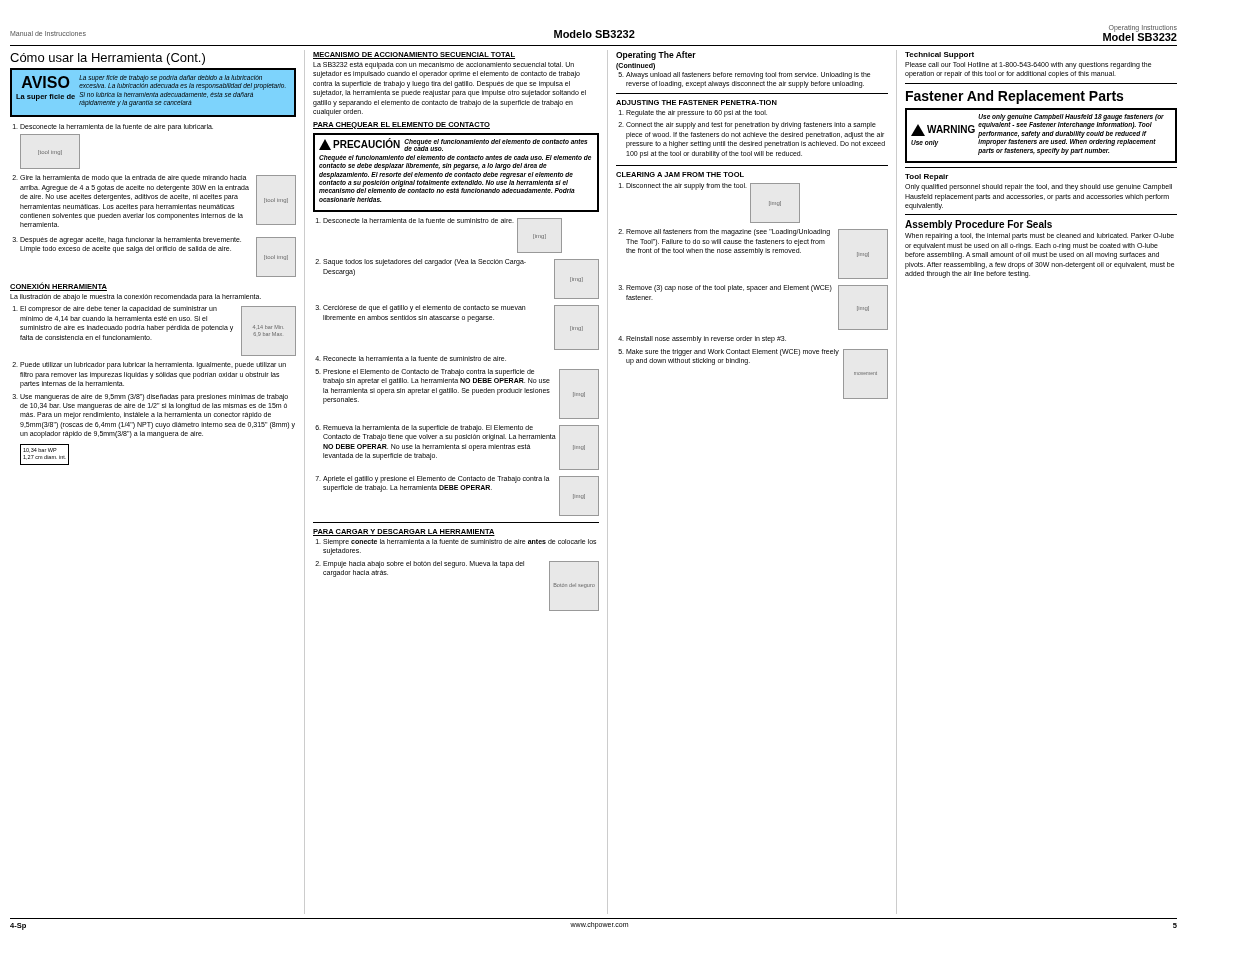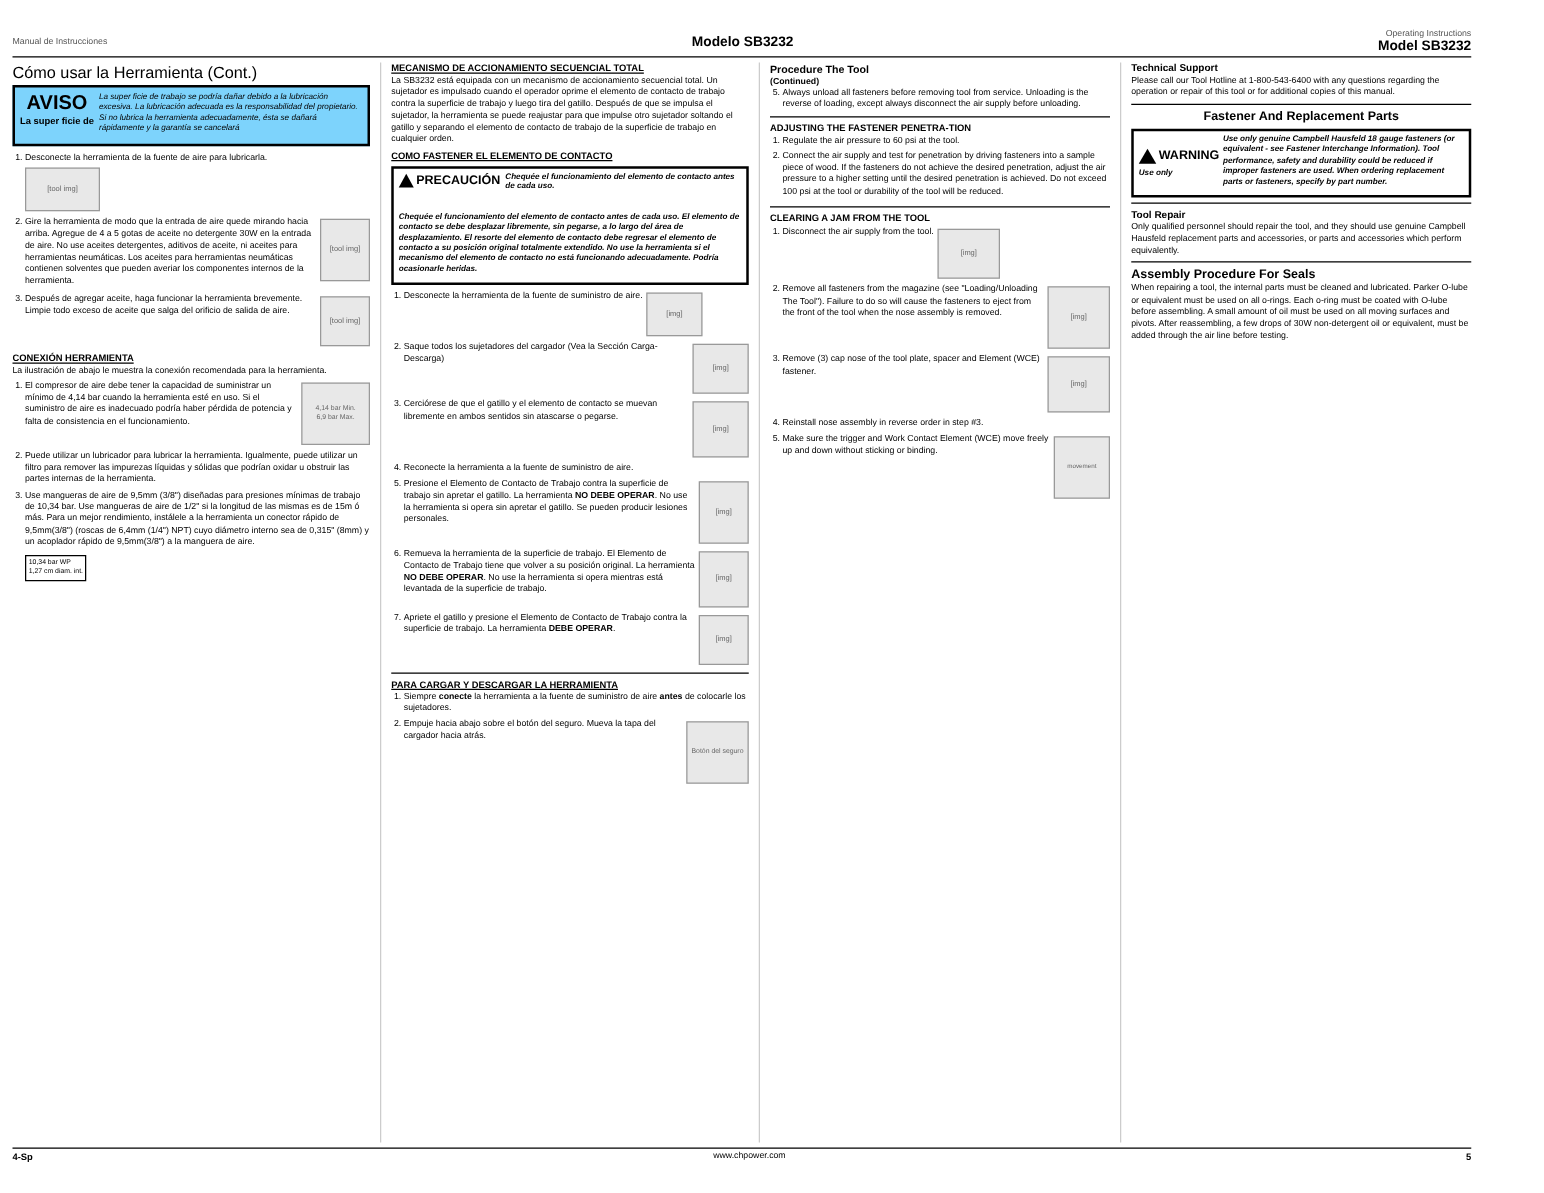--- a/index.html
+++ b/index.html
@@ -233,25 +233,25 @@
             </div>
           </div>
         </li>
       </ol>
     </div>
 
     <div class="mid-col">
       <h4>MECANISMO DE ACCIONAMIENTO SECUENCIAL TOTAL</h4>
       <p>La SB3232 está equipada con un mecanismo de accionamiento secuencial total. Un sujetador es impulsado cuando el operador oprime el elemento de contacto de trabajo contra la superficie de trabajo y luego tira del gatillo. Después de que se impulsa el sujetador, la herramienta se puede reajustar para que impulse otro sujetador soltando el gatillo y separando el elemento de contacto de trabajo de la superficie de trabajo en cualquier orden.</p>
 
-      <h4>COMO FASTENER EL ELEMENTO DE CONTACTO</h4>
+      <h4>PARA CHEQUEAR EL ELEMENTO DE CONTACTO</h4>
 
       <div class="precaucion-box">
         <div style="display:flex; flex-direction:column; flex:1;">
-          <div style="display:flex; gap:4px; margin-bottom:18px;">
+          <div style="display:flex; gap:4px; margin-bottom:2px;">
             <span style="display:inline-flex;align-items:center;gap:2px;">
               <span style="display:inline-block;width:0;height:0;border-left:6px solid transparent;border-right:6px solid transparent;border-bottom:11px solid #000;position:relative;"></span>
               <span style="font-size:10px;font-weight:bold;">PRECAUCIÓN</span>
             </span>
             <span style="font-size:6.5px;font-style:italic;font-weight:bold;">Chequée el funcionamiento del elemento de contacto antes de cada uso.</span>
           </div>
           <p style="font-size:6.5px;font-style:italic;font-weight:bold;line-height:1.3;">Chequée el funcionamiento del elemento de contacto antes de cada uso. El elemento de contacto se debe desplazar libremente, sin pegarse, a lo largo del área de desplazamiento. El resorte del elemento de contacto debe regresar el elemento de contacto a su posición original totalmente extendido. No use la herramienta si el mecanismo del elemento de contacto no está funcionando adecuadamente. Podría ocasionarle heridas.</p>
         </div>
       </div>
 
@@ -316,21 +316,21 @@
               </div>
             </div>
           </div>
         </li>
       </ol>
     </div>
 
     <div class="right-area">
 
       <div class="right-col-left">
-        <h3>Procedure The Tool</h3>
+        <h3>Operating The After</h3>
         <h4 style="font-style:normal;text-decoration:none;font-size:7px;font-weight:bold;">(Continued)</h4>
 
         <ol start="5">
           <li>
             <p>Always unload all fasteners before removing tool from service. Unloading is the reverse of loading, except always disconnect the air supply before unloading.</p>
           </li>
         </ol>
 
         <div class="section-divider"></div>
         <h4 style="text-transform:uppercase; text-decoration:none; font-weight:bold;">ADJUSTING THE FASTENER PENETRA-TION</h4>
@@ -382,21 +382,21 @@
             </div>
           </li>
         </ol>
       </div>
 
       <div class="right-col-right">
         <h4 style="text-decoration:none;font-size:8px;">Technical Support</h4>
         <p>Please call our Tool Hotline at 1-800-543-6400 with any questions regarding the operation or repair of this tool or for additional copies of this manual.</p>
 
         <div class="section-divider"></div>
-        <h4 style="text-decoration:none;font-size:10px;text-align:center;">Fastener And Replacement Parts</h4>
+        <h4 style="text-decoration:none;font-size:14px;">Fastener And Replacement Parts</h4>
 
         <div class="warning-box">
           <div style="display:flex; align-items:center; gap:3px;">
             <div>
               <span style="display:inline-flex;align-items:center;gap:2px;">
                 <span style="display:inline-block;width:0;height:0;border-left:7px solid transparent;border-right:7px solid transparent;border-bottom:12px solid #000;"></span>
                 <span style="font-size:10px;font-weight:bold;">WARNING</span>
               </span>
               <span style="font-size:6.5px;font-weight:bold;font-style:italic;">Use only</span>
             </div>

